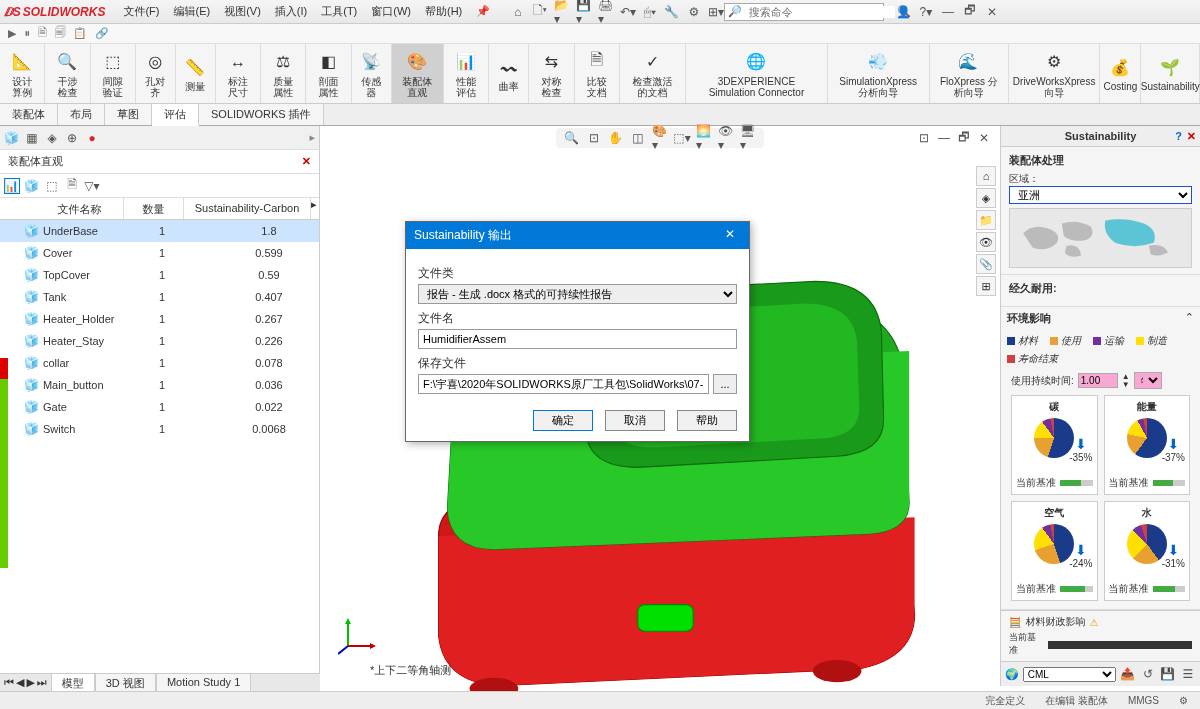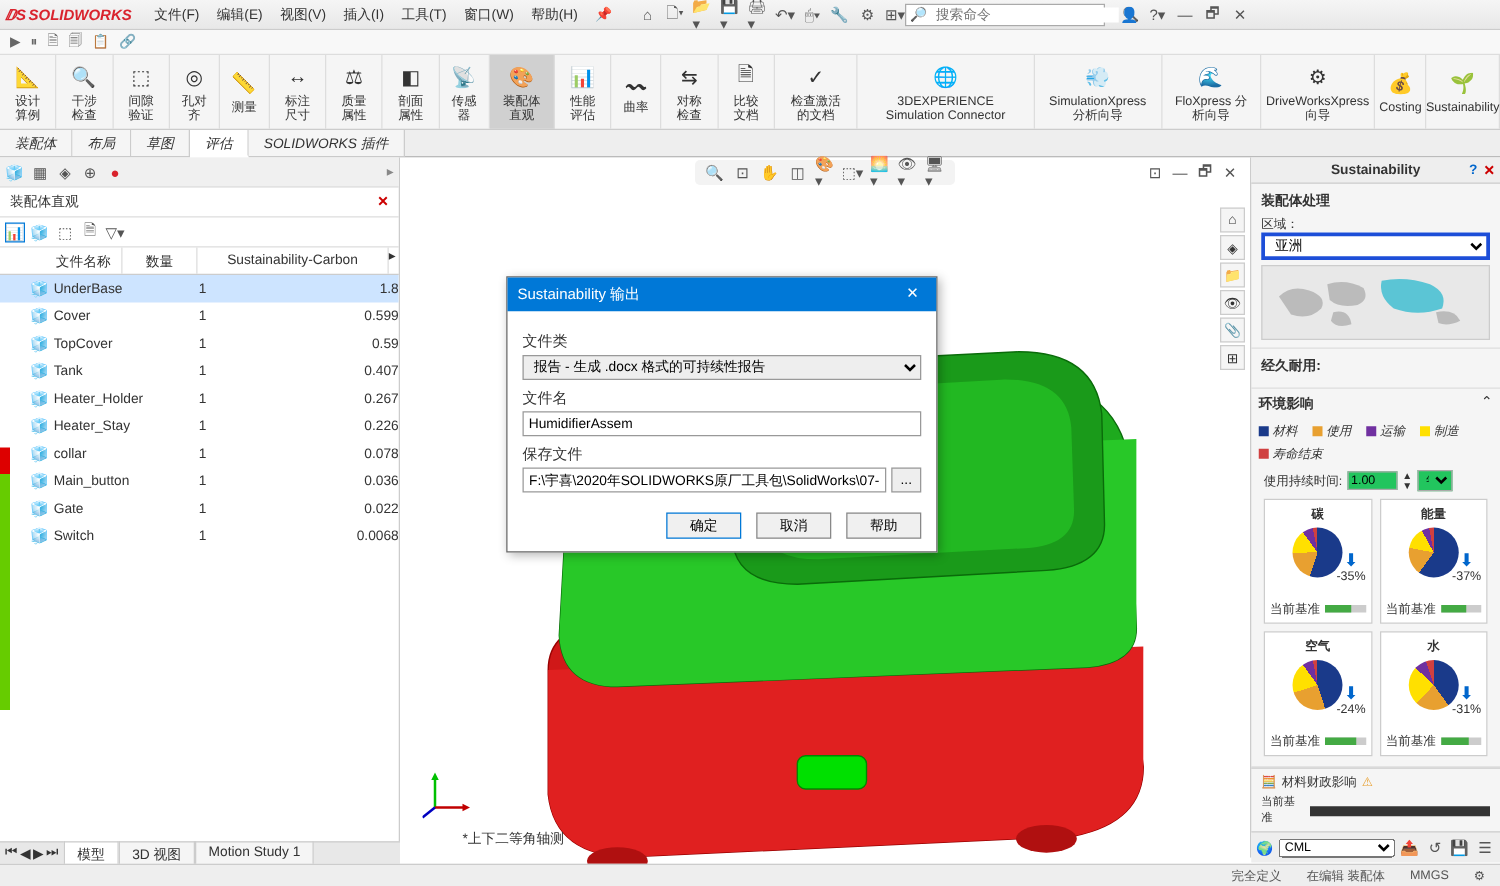--- a/index.html
+++ b/index.html
@@ -24,43 +24,43 @@
 
 
 .ribbon { height: 60px; background: #f5f5f5; display: flex; border-bottom: 1px solid #ccc; }
 .ribbon-group { display: flex; flex-direction: column; align-items: center; justify-content: center; padding: 2px 8px; border-right: 1px solid #ddd; min-width: 40px; cursor: pointer; }
 .ribbon-group.active { background: #d0d0d0; }
 .ribbon-ico { width: 24px; height: 24px; display: flex; align-items: center; justify-content: center; font-size: 16px; margin-bottom: 2px; }
 .ribbon-label { font-size: 10px; text-align: center; line-height: 11px; }
 
 
 .doctabs { height: 22px; background: #eee; display: flex; border-bottom: 1px solid #aaa; }
-.doctab { padding: 3px 12px; border-right: 1px solid #ccc; background: #f5f5f5; cursor: pointer; font-size: 11px; font-style: italic; }
+.doctab { padding: 3px 12px; border-right: 1px solid #ccc; background: #f5f5f5; cursor: pointer; font-size: 11px; }
 .doctab.active { background: #fff; border-bottom: 2px solid #fff; margin-bottom: -1px; }
 
 
 .main { display: flex; height: 560px; }
 .left-panel { width: 320px; border-right: 1px solid #ccc; display: flex; flex-direction: column; background: #fff; }
 .panel-toolbar { height: 24px; background: #f0f0f0; display: flex; align-items: center; gap: 4px; padding: 0 4px; border-bottom: 1px solid #ddd; }
 .panel-title-row { display: flex; align-items: center; justify-content: space-between; padding: 4px 8px; border-bottom: 1px solid #ddd; }
 .panel-title { font-size: 11px; }
 .close-x { color: #c00; cursor: pointer; font-weight: bold; }
 .filter-row { height: 24px; display: flex; align-items: center; gap: 4px; padding: 0 4px; border-bottom: 1px solid #ddd; }
 .table-header { display: flex; height: 22px; border-bottom: 1px solid #ccc; font-size: 11px; }
 .th { padding: 4px; border-right: 1px solid #ddd; text-align: center; }
-.th1 { width: 98px; padding-left: 40px; }
+.th1 { width: 124px; padding-left: 40px; }
 .th2 { width: 60px; }
 .th3 { flex: 1; }
 .tree-body { flex: 1; overflow: auto; }
 .tree-row { display: flex; align-items: center; height: 22px; padding-left: 24px; font-size: 11px; }
 .tree-row.selected { background: #cde4ff; }
 .part-icon { color: #d9a000; margin-right: 4px; font-size: 12px; }
 .col-name { width: 108px; }
 .col-qty { width: 60px; text-align: left; padding-left: 8px; }
-.col-val { flex: 1; text-align: right; padding-left: 8px; }
+.col-val { flex: 1; text-align: center; padding-left: 8px; }
 .color-strip { position: absolute; left: 0; top: 232px; width: 8px; height: 210px; background: linear-gradient(to bottom, #d00 0%, #d00 10%, #6c0 10%, #6c0 100%); }
 
 
 .viewport { flex: 1; position: relative; background: #fff; }
 .vp-toolbar { position: absolute; top: 2px; left: 50%; transform: translateX(-50%); display: flex; gap: 6px; background: rgba(240,240,240,.8); padding: 2px 8px; border-radius: 4px; z-index: 2; }
 .vp-wincontrols { position: absolute; top: 4px; right: 8px; display: flex; gap: 4px; z-index: 2; }
 .vp-sidetoolbar { position: absolute; top: 40px; right: 4px; display: flex; flex-direction: column; gap: 2px; z-index: 2; }
 .side-btn { width: 20px; height: 20px; border: 1px solid #ccc; background: #f5f5f5; display: flex; align-items: center; justify-content: center; font-size: 11px; cursor: pointer; }
 .model-img { position: absolute; top: 100px; left: 30px; right: 30px; bottom: 60px; }
 .origin-axes { position: absolute; left: 18px; bottom: 30px; }
@@ -81,36 +81,36 @@
 .dlg-browse { width: 24px; border: 1px solid #999; background: #eee; cursor: pointer; font-size: 11px; }
 .dialog-buttons { display: flex; justify-content: flex-end; gap: 12px; padding: 6px 12px 10px; }
 .dlg-btn { min-width: 60px; padding: 2px 12px; border: 1px solid #888; background: #f0f0f0; cursor: pointer; font-size: 11px; }
 .dlg-btn.primary { border: 1px solid #0078d7; }
 
 
 .right-panel { width: 200px; border-left: 1px solid #ccc; background: #f5f5f5; display: flex; flex-direction: column; }
 .rp-title { text-align: center; font-weight: bold; padding: 4px; border-bottom: 1px solid #ccc; background: #eee; }
 .rp-section { padding: 6px 8px; border-bottom: 1px solid #ddd; }
 .rp-section-title { font-size: 11px; font-weight: bold; margin-bottom: 4px; }
-.rp-select { width: 100%; border: 3px solid #1d4ed8; background: #fff; padding: 1px 4px; font-size: 11px; }
+.rp-select { width: 100%; border: 1px solid #1d4ed8; background: #fff; padding: 1px 4px; font-size: 11px; }
 .world-map { width: 100%; height: 60px; background: #e8e8e8; border: 1px solid #ccc; margin-top: 4px; position: relative; }
 .legend { display: flex; flex-wrap: wrap; gap: 4px 12px; font-size: 10px; padding: 4px 0; font-style: italic; }
 .legend-item { display: flex; align-items: center; gap: 3px; }
 .legend-sw { width: 8px; height: 8px; }
 .charts-grid { display: grid; grid-template-columns: 1fr 1fr; gap: 6px; padding: 4px; }
 .chart-card { border: 1px solid #ccc; background: #fff; padding: 4px; display: flex; flex-direction: column; align-items: center; position: relative; height: 100px; }
 .chart-title { font-size: 10px; text-align: center; font-weight: bold; }
 .pie { width: 40px; height: 40px; border-radius: 50%; margin: 4px 0; }
 .pct-badge { position: absolute; right: 4px; top: 40px; font-size: 10px; display: flex; flex-direction: column; align-items: center; }
 .pct-arrow { color: #0066cc; font-size: 14px; }
 .baseline { font-size: 10px; display: flex; align-items: center; gap: 4px; margin-top: auto; width: 100%; }
 .baseline-bar { flex: 1; height: 6px; background: #ccc; position: relative; }
 .baseline-fill { position: absolute; left: 0; height: 100%; background: #4a4; }
 .duration-row { display: flex; align-items: center; gap: 4px; font-size: 10px; padding: 2px 4px; }
-.duration-input { width: 40px; border: 1px solid #aaa; background: #22c55e; font-size: 10px; padding: 1px 2px; }
+.duration-input { width: 40px; border: 1px solid #aaa; background: #f9a8d4; font-size: 10px; padding: 1px 2px; }
 .impact-row { padding: 4px 8px; font-size: 10px; border-top: 1px solid #ccc; }
 .impact-bar { height: 8px; background: #333; width: 80%; margin-top: 2px; }
 .rp-footer { display: flex; align-items: center; gap: 4px; padding: 4px; border-top: 1px solid #ccc; background: #eee; }
 .rp-footer select { flex: 1; font-size: 10px; }
 
 
 .bottom-tabs { position: absolute; bottom: 18px; left: 0; height: 18px; background: #e8e8e8; display: flex; align-items: center; gap: 0; border-top: 1px solid #ccc; font-size: 11px; width: 320px; }
 .bt-nav { display: flex; gap: 2px; padding: 0 4px; }
 .bt-tab { padding: 2px 10px; border: 1px solid #ccc; border-bottom: none; background: #f5f5f5; cursor: pointer; }
 .bt-tab.active { background: #fff; }

